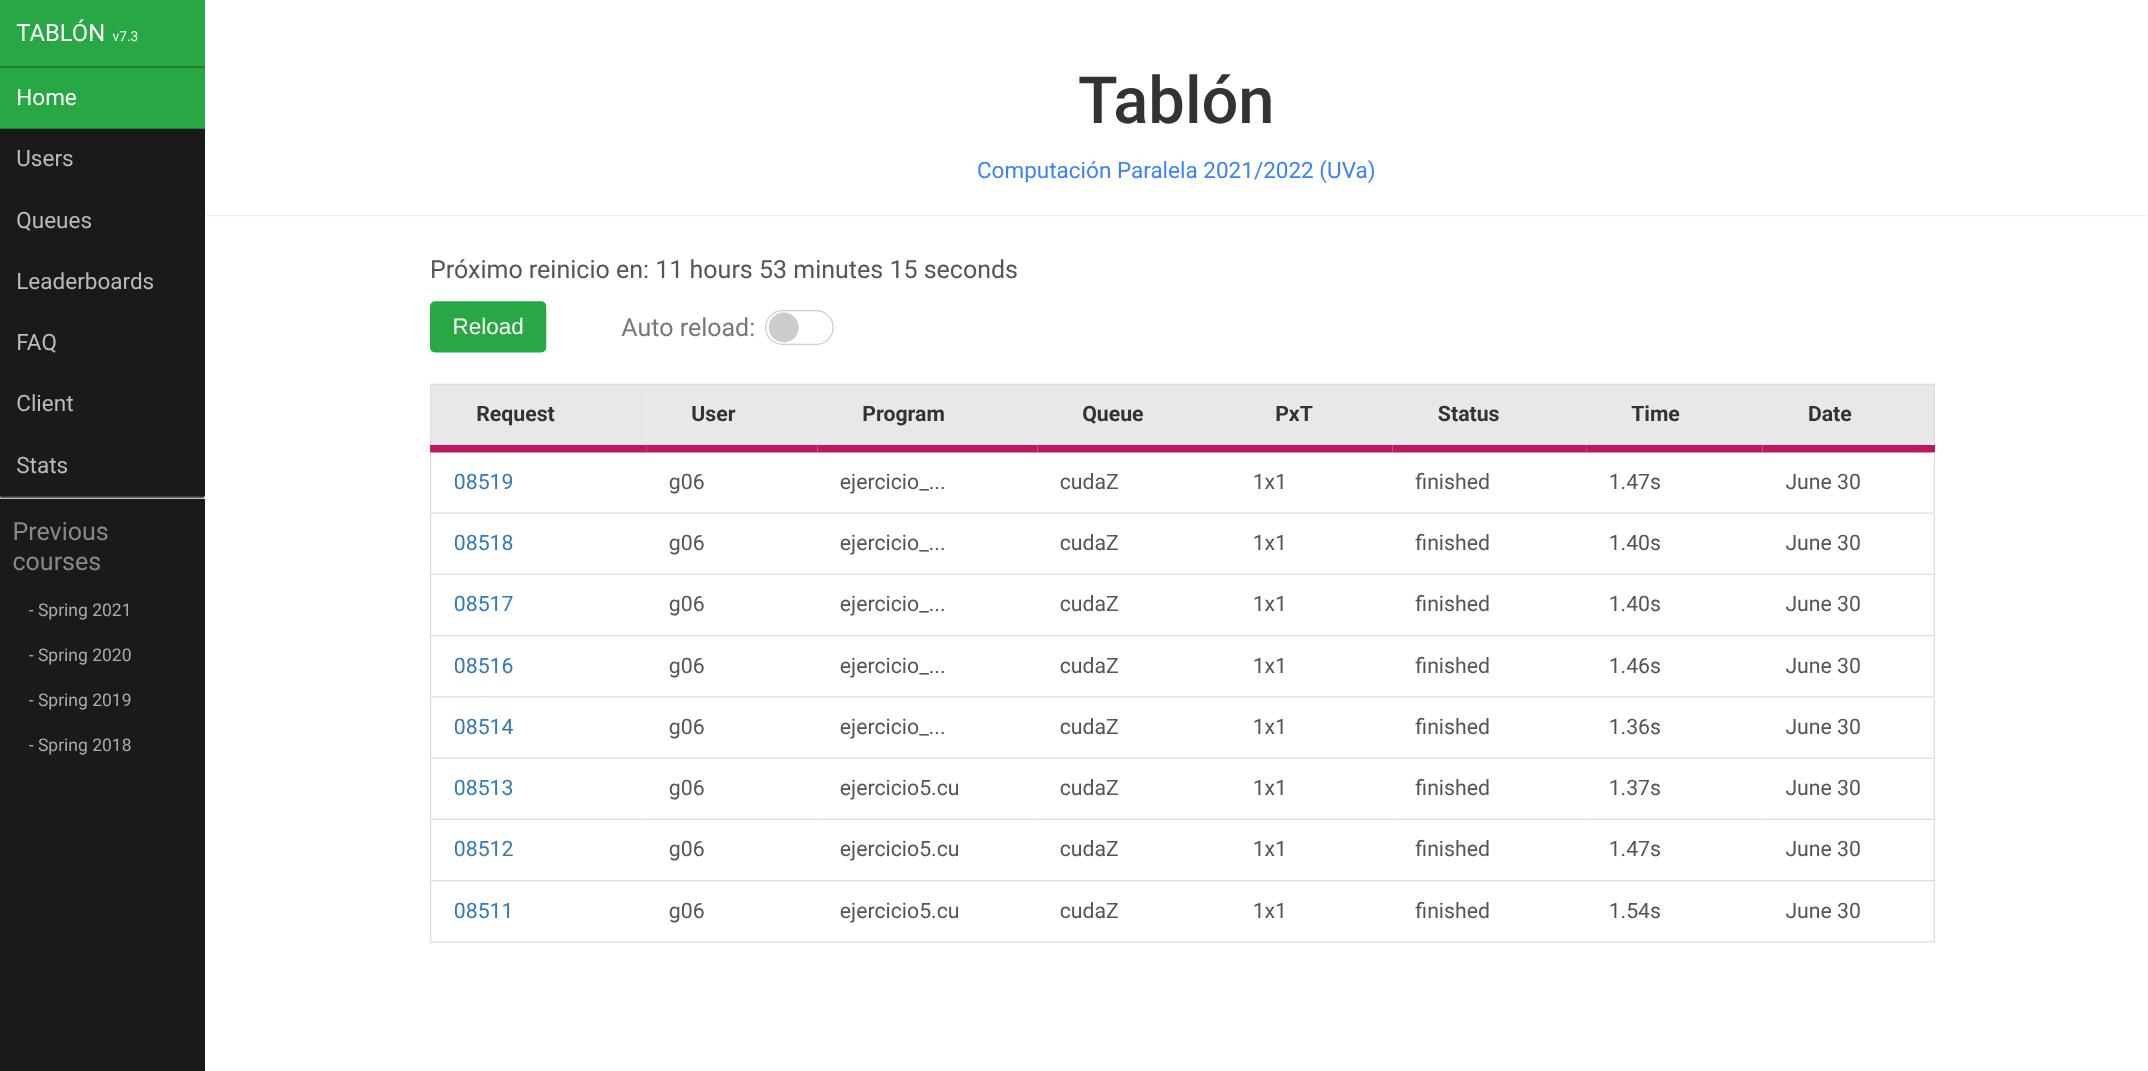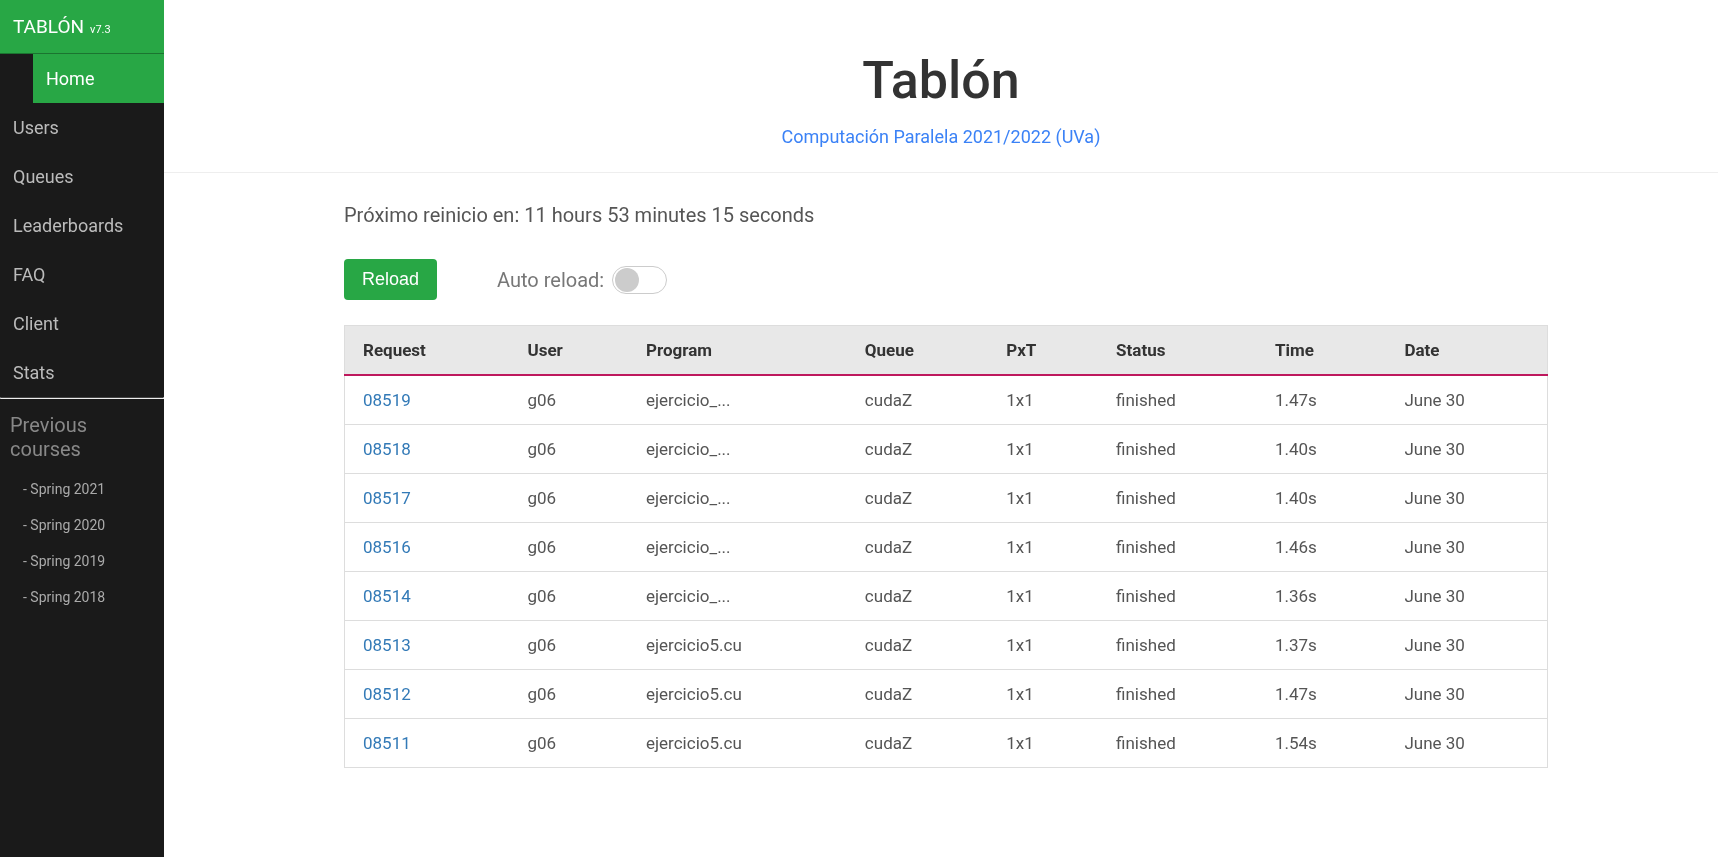--- a/index.html
+++ b/index.html
@@ -41,21 +41,20 @@
     }
     .sidebar-nav li {
       padding: 14px 13px;
       font-size: 18px;
       color: #bbb;
       cursor: pointer;
     }
     .sidebar-nav li.active {
       background: #28a745;
       color: #fff;
-      margin-left: 33px;
     }
     .sidebar-divider {
       border-top: 1px solid #444;
       margin: 0;
     }
     .sidebar-section-header {
       padding: 14px 22px 10px 10px;
       font-size: 20px;
       color: #888;
     }
@@ -88,21 +87,21 @@
       font-size: 18px;
       color: #3b82f6;
       font-weight: 400;
     }
     .content {
       padding: 30px 170px 30px 180px;
     }
     .countdown {
       font-size: 20px;
       color: #555;
-      margin-bottom: 32px;
+      margin-bottom: 14px;
     }
     .controls {
       display: flex;
       align-items: center;
       gap: 60px;
       margin-bottom: 25px;
     }
     .reload-btn {
       background: #28a745;
       color: #fff;
@@ -139,26 +138,26 @@
       top: 1px;
       left: 2px;
     }
     .data-table {
       width: 100%;
       border-collapse: collapse;
       border: 1px solid #ddd;
     }
     .data-table thead th {
       background: #e8e8e8;
-      padding: 14px 18px;
+      padding: 14px 36px;
       text-align: left;
       font-size: 17px;
       font-weight: 700;
       color: #333;
-      border-bottom: 2px solid #be185d;
+      border-bottom: 6px solid #be185d;
     }
     .data-table tbody td {
       padding: 14px 18px;
       font-size: 17px;
       color: #555;
       border-bottom: 1px solid #ddd;
     }
     .data-table tbody td.request-link {
       color: #337ab7;
       cursor: pointer;

